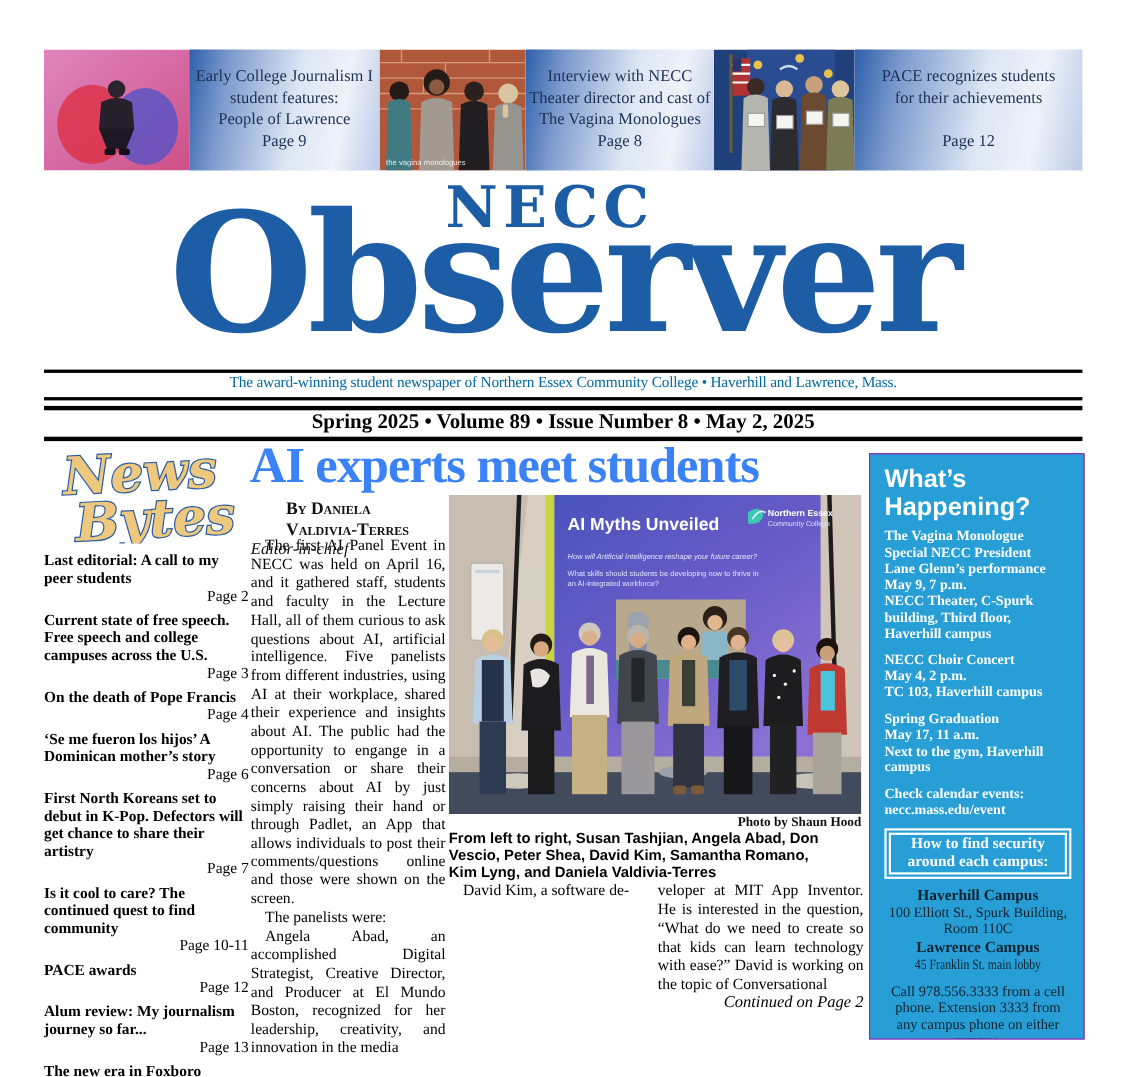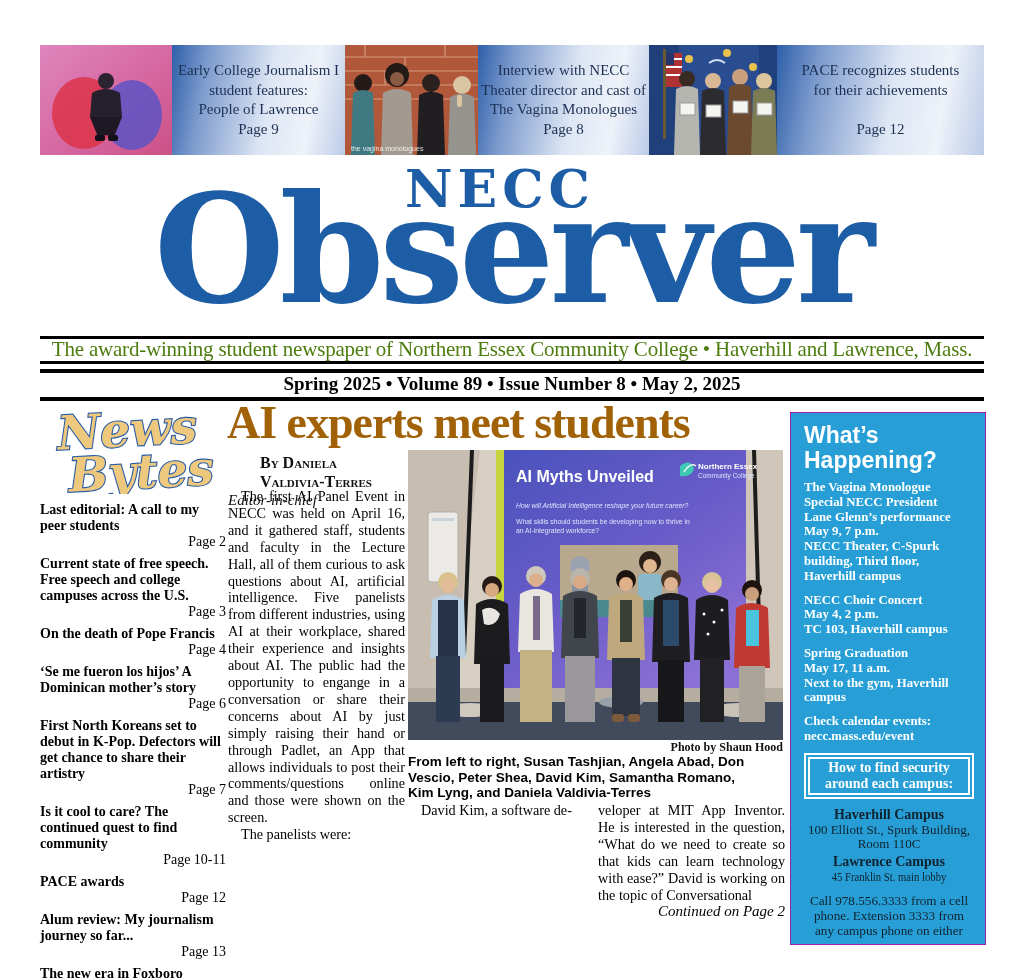--- a/index.html
+++ b/index.html
@@ -17,33 +17,33 @@
   
   .kicker{position:absolute;left:0;top:151px;width:1000px;text-align:center;
           font-family:"DejaVu Serif",serif;font-weight:bold;color:#1d5da6;
           font-size:52px;line-height:76px;letter-spacing:5px;}
   .mast{position:absolute;left:0;top:174px;width:1024px;text-align:center;
         font-family:"DejaVu Serif",serif;font-weight:bold;color:#1d5da6;
         font-size:150px;line-height:150px;letter-spacing:-5px;white-space:nowrap;}
 
   .rule{position:absolute;left:40px;width:944px;background:#000;}
   .tagline{position:absolute;left:40px;top:338px;width:944px;height:22px;line-height:22px;
-           text-align:center;font-size:21px;letter-spacing:-0.2px;color:#4d7c0f;}
+           text-align:center;font-size:14px;letter-spacing:-0.2px;color:#0369a1;}
   .dateline{position:absolute;left:40px;top:372px;width:944px;height:24px;line-height:24px;
             text-align:center;font-size:19px;font-weight:bold;color:#000;}
 
   
   .nbcol{position:absolute;left:40px;top:404px;width:186px;}
   .nbitem{margin-bottom:6px;}
   .nbtitle{font-weight:bold;font-size:14px;line-height:16px;color:#000;}
   .nbpage{text-align:right;font-size:14px;line-height:16px;color:#000;}
 
   
   .headline{position:absolute;left:227px;top:398px;width:558px;font-weight:bold;
-            font-size:46px;line-height:50px;letter-spacing:-1px;color:#a16207;white-space:nowrap;}
+            font-size:46px;line-height:50px;letter-spacing:-1px;color:#3b82f6;white-space:nowrap;}
   .byline{position:absolute;left:228px;top:453px;width:176px;}
   .byname{font-variant:small-caps;font-weight:bold;font-size:16px;line-height:19px;white-space:pre-line;margin-left:32px;}
   .byrole{font-style:italic;font-size:15px;line-height:18px;}
   .colbody{font-size:14.2px;line-height:16.9px;text-align:justify;color:#000;}
   .colbody p{margin:0;text-indent:13px;}
   .col1{position:absolute;left:228px;top:488px;width:177px;}
   .col2{position:absolute;left:408px;top:802px;width:181px;}
   .col3{position:absolute;left:598px;top:802px;width:187px;}
   .noindent{text-indent:0 !important;}
   .continued{margin-top:20px;text-align:right;font-style:italic;font-size:15px;text-indent:0 !important;}
@@ -236,20 +236,21 @@
 
   <div class="byline">
     <div class="byname">By Daniela
 Valdivia-Terres</div>
     <div class="byrole">Editor-in-chief</div>
   </div>
 
   <div class="col1 colbody">
     <p>The first AI Panel Event in NECC was held on April 16, and it gathered staff, students and faculty in the Lecture Hall, all of them curious to ask questions about AI, artificial intelligence. Five panelists from different industries, using AI at their workplace, shared their experience and insights about AI. The public had the opportunity to engange in a conversation or share their concerns about AI by just simply raising their hand or through Padlet, an App that allows individuals to post their comments/questions online and those were shown on the screen.</p>
     <p>The panelists were:</p>
+    <p>Angela Abad, an accomplished Digital Strategist, Creative Director, and Producer at El Mundo Boston, recognized for her leadership, creativity, and innovation in the media</p>
   </div>
 
   <div class="mainphoto">
     <svg width="375" height="290" viewBox="0 0 375 290">
       <defs>
         <linearGradient id="slideGrad" x1="0" y1="0" x2="0.7" y2="1">
           <stop offset="0" stop-color="#4a53bc"></stop>
             <stop offset="0.55" stop-color="#6a5cc8"></stop>
             <stop offset="1" stop-color="#8a70d4"></stop>
         </linearGradient>

